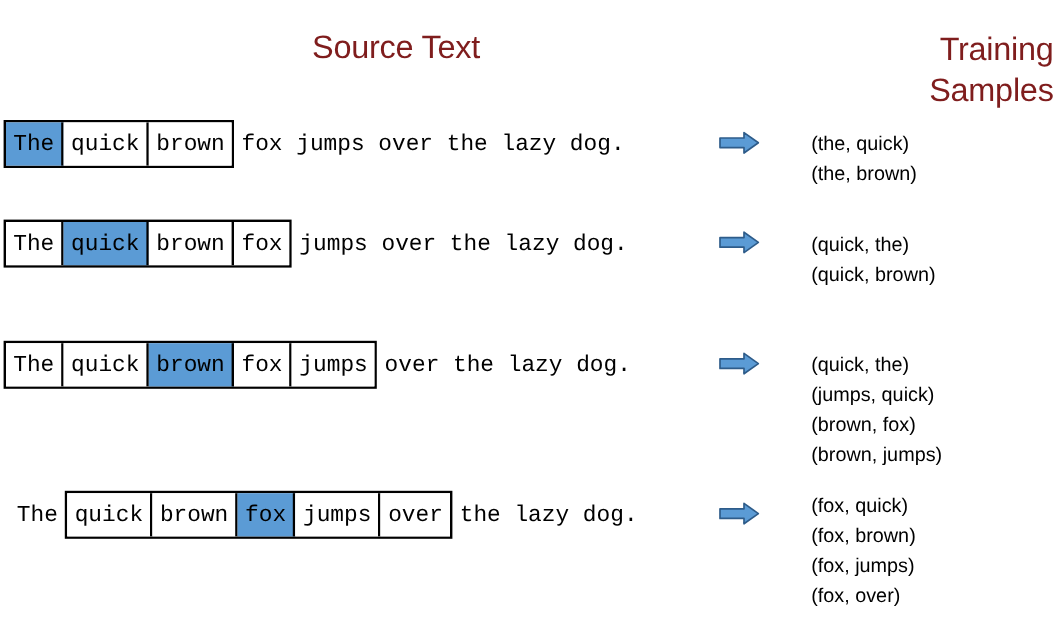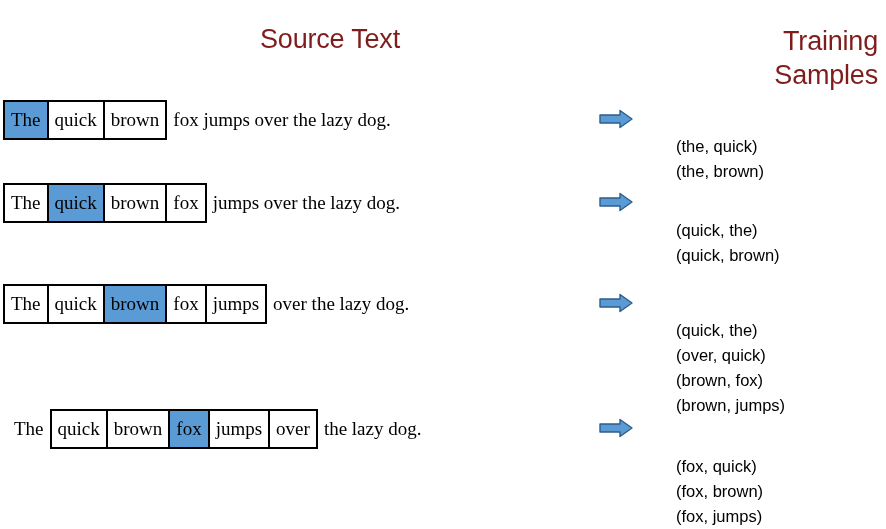--- a/index.html
+++ b/index.html
@@ -50,21 +50,21 @@
   }
   #row-0 { top: 98px; }
   #row-1 { top: 181px; }
   #row-2 { top: 282px; }
   #row-3 { top: 407px; }
 
   .sentence {
     display: flex;
     align-items: stretch;
     height: 40px;
-    font-family: Liberation Serif, serif;
+    font-family: Liberation Mono, monospace;
     font-size: 19px;
     line-height: 40px;
     white-space: pre;
     justify-content: space-between;
   }
 
   
   .window {
     display: flex;
     align-items: stretch;
@@ -112,26 +112,25 @@
   #arrow-3 { left: 599px; top: 418px; }
 
   
   .samples {
     position: absolute;
     left: 676px;
     font-family: "Liberation Sans", sans-serif;
     font-size: 16.5px;
     line-height: 25px;
     color: #000000;
-    margin-top: 26px;
   }
   #samples-0 { top: 108px; }
   #samples-1 { top: 192px; }
   #samples-2 { top: 292px; }
-  #samples-3 { top: 428px; }
+  #samples-3 { top: 410px; }
   .sample-line {
     display: block;
     white-space: pre;
   }
 </style>
 </head>
 <body>
 
 <div class="heading" id="source-text-heading">Source Text</div>
 
@@ -188,21 +187,21 @@
       <span class="cell">jumps</span>
     </span>
     <span class="tail">over the lazy dog.</span>
   </div>
 </div>
 <svg class="arrow" id="arrow-2" viewBox="0 0 34 20">
   <polygon points="1,6 21,6 21,1.5 33,10 21,18.5 21,14 1,14" fill="#5B9BD5" stroke="#2E5C8A" stroke-width="1.4" stroke-linejoin="round"></polygon>
 </svg>
 <div class="samples" id="samples-2">
   <span class="sample-line">(quick, the)</span>
-  <span class="sample-line">(over, quick)</span>
+  <span class="sample-line">(jumps, quick)</span>
   <span class="sample-line">(brown, fox)</span>
   <span class="sample-line">(brown, jumps)</span>
 </div>
 
 <div class="row" id="row-3" style="padding-left: 8px;">
   <div class="sentence">
     <span class="lead">The</span>
     <span class="window">
       <span class="cell">quick</span>
       <span class="cell">brown</span>

